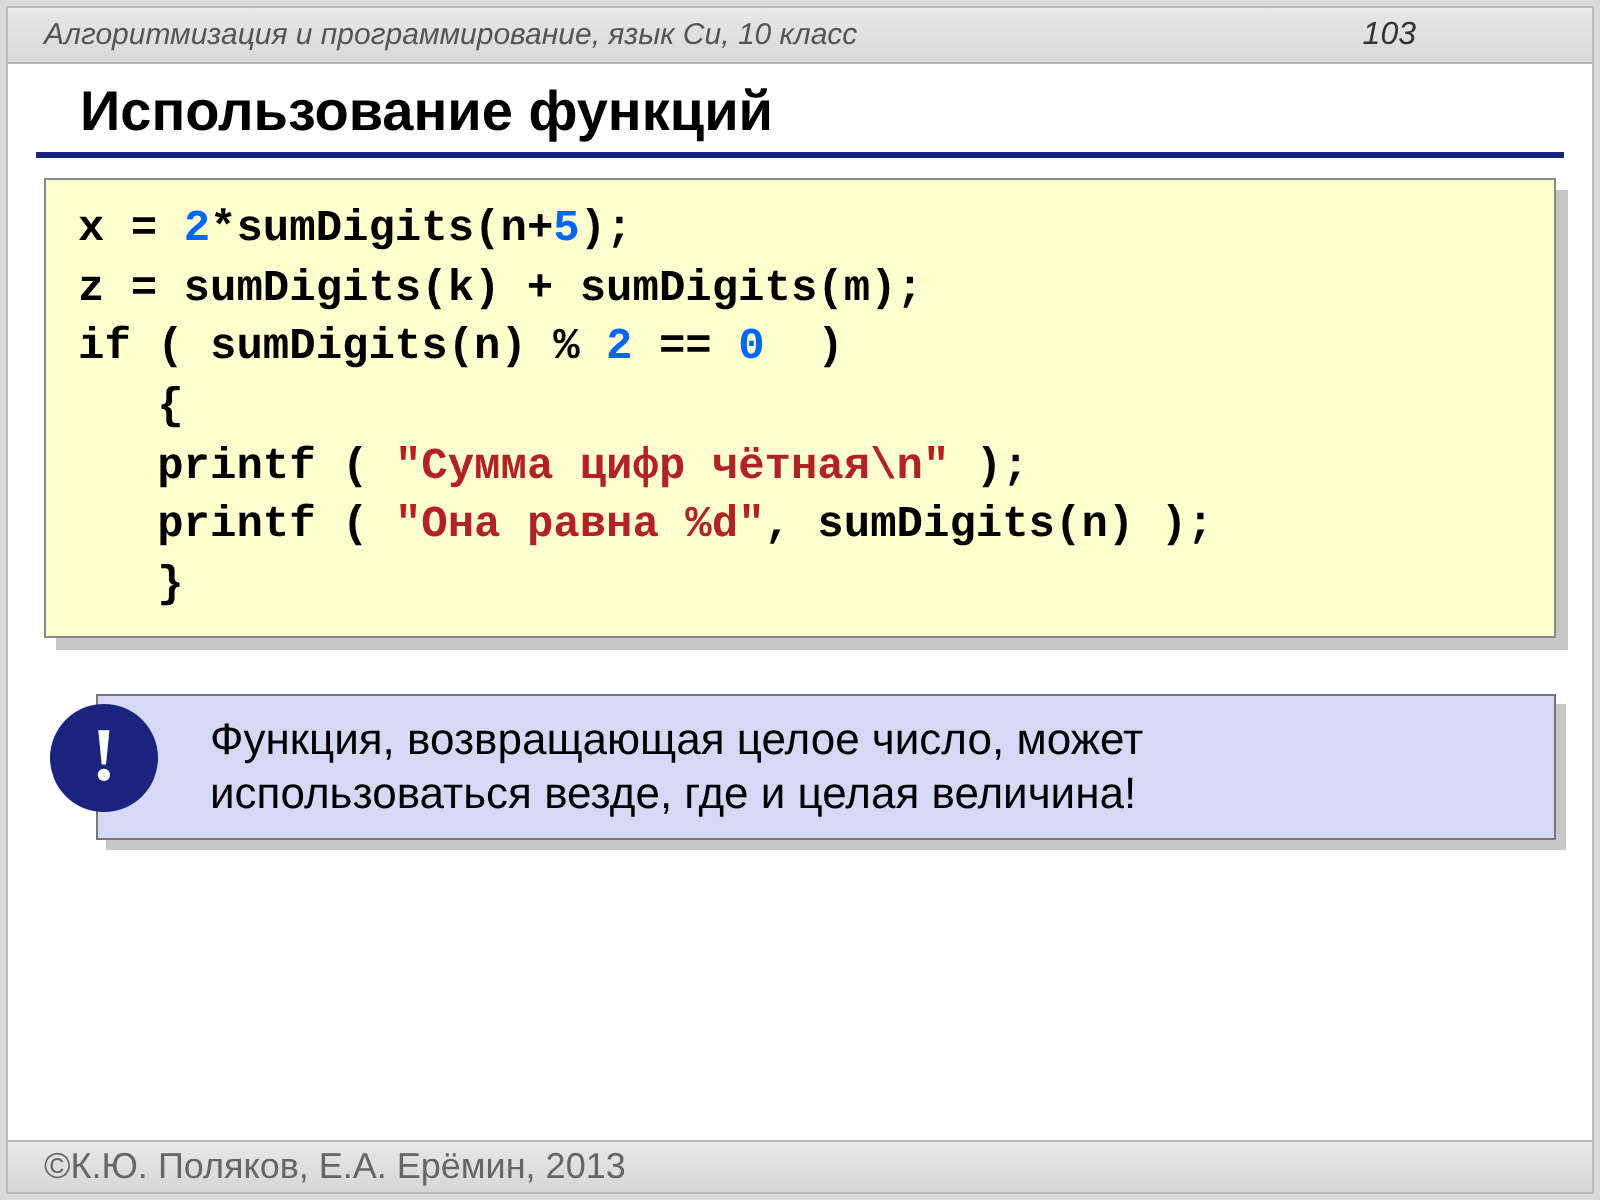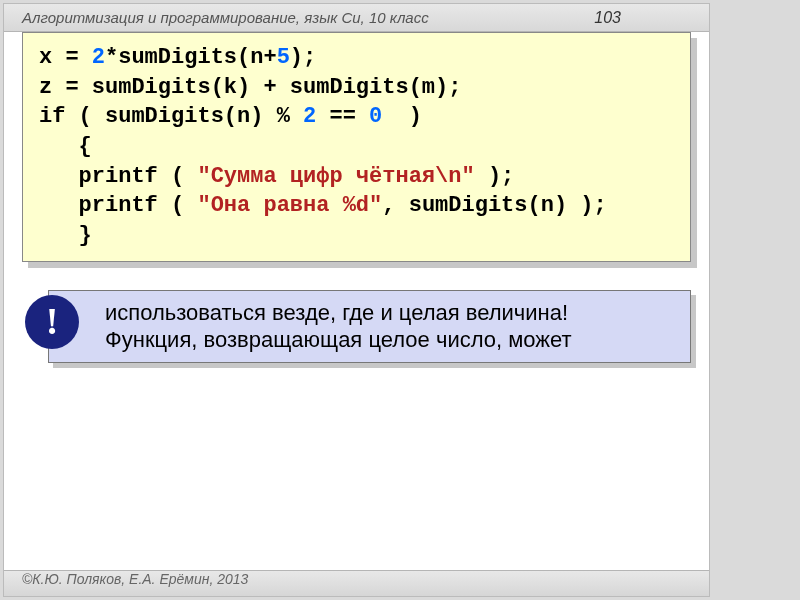--- a/index.html
+++ b/index.html
@@ -7,21 +7,21 @@
     width: 800px;
     height: 600px;
     background: #dadada;
     font-family: Arial, sans-serif;
     overflow: hidden;
   }
   .slide {
     position: absolute;
     left: 3px;
     top: 3px;
-    width: 707px;
+    width: 794px;
     height: 594px;
     background: #ffffff;
     border: 1px solid #bbb;
   }
   .header-bar {
     height: 28px;
     background: linear-gradient(#e8e8e8, #d8d8d8);
     border-bottom: 1px solid #b5b5b5;
     display: flex;
     align-items: center;
@@ -97,57 +97,57 @@
     align-items: center;
     justify-content: center;
   }
   .footer {
     position: absolute;
     left: 0; right: 0; bottom: 0;
     height: 26px;
     background: linear-gradient(#e8e8e8, #d6d6d6);
     border-top: 1px solid #b5b5b5;
     display: flex;
-    align-items: flex-start;
+    align-items: center;
     padding: 0 18px;
-    font-style: italic;
     color: #666;
-    font-size: 14px;
+    font-size: 18px;
   }
   .footer .spacer { flex: 1; }
 </style>
 </head>
 <body>
 
 <div class="slide">
 
   <div class="header-bar">
     <span>Алгоритмизация и программирование, язык Си, 10 класс</span>
     <span class="spacer"></span>
     <span class="page-num">103</span>
   </div>
 
+  <div class="title">Использование функций</div>
 
   <div class="code-wrap">
     <div class="code-shadow"></div>
     <div class="code-block"><span>x = </span><span class="kw-num">2</span><span>*sumDigits(n+</span><span class="kw-num">5</span><span>);</span>
 <span>z = sumDigits(k) + sumDigits(m);</span>
 <span>if ( sumDigits(n) % </span><span class="kw-num">2</span><span> == </span><span class="kw-num">0</span><span>  )</span>
 <span>   {</span>
 <span>   printf ( </span><span class="str">"Сумма цифр чётная\n"</span><span> );</span>
 <span>   printf ( </span><span class="str">"Она равна %d"</span><span>, sumDigits(n) );</span>
 <span>   }</span></div>
   </div>
 
   <div class="callout">
     <div class="callout-shadow"></div>
     <div class="callout-box">
       <div class="exclaim">!</div>
+      <div>Функция, возвращающая целое число, может</div>
       <div>использоваться везде, где и целая величина!</div>
-      <div>Функция, возвращающая целое число, может</div>
     </div>
   </div>
 
   <div class="footer">
     <span>©<span>К.Ю. Поляков, Е.А. Ерёмин, 2013</span></span>
     <span class="spacer"></span>
   </div>
 
 </div>
 

